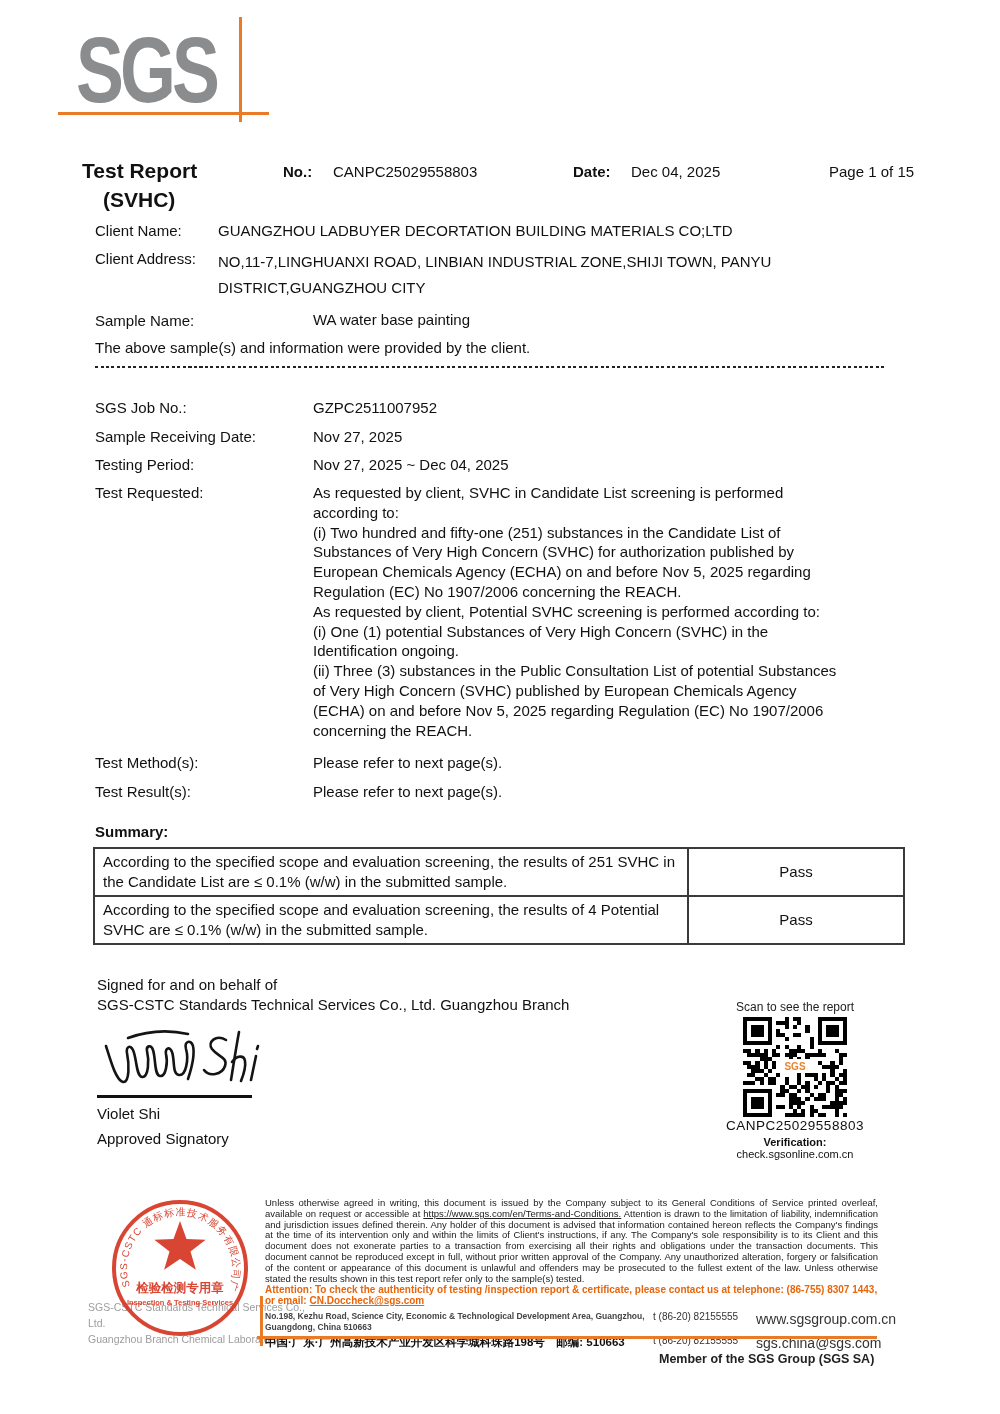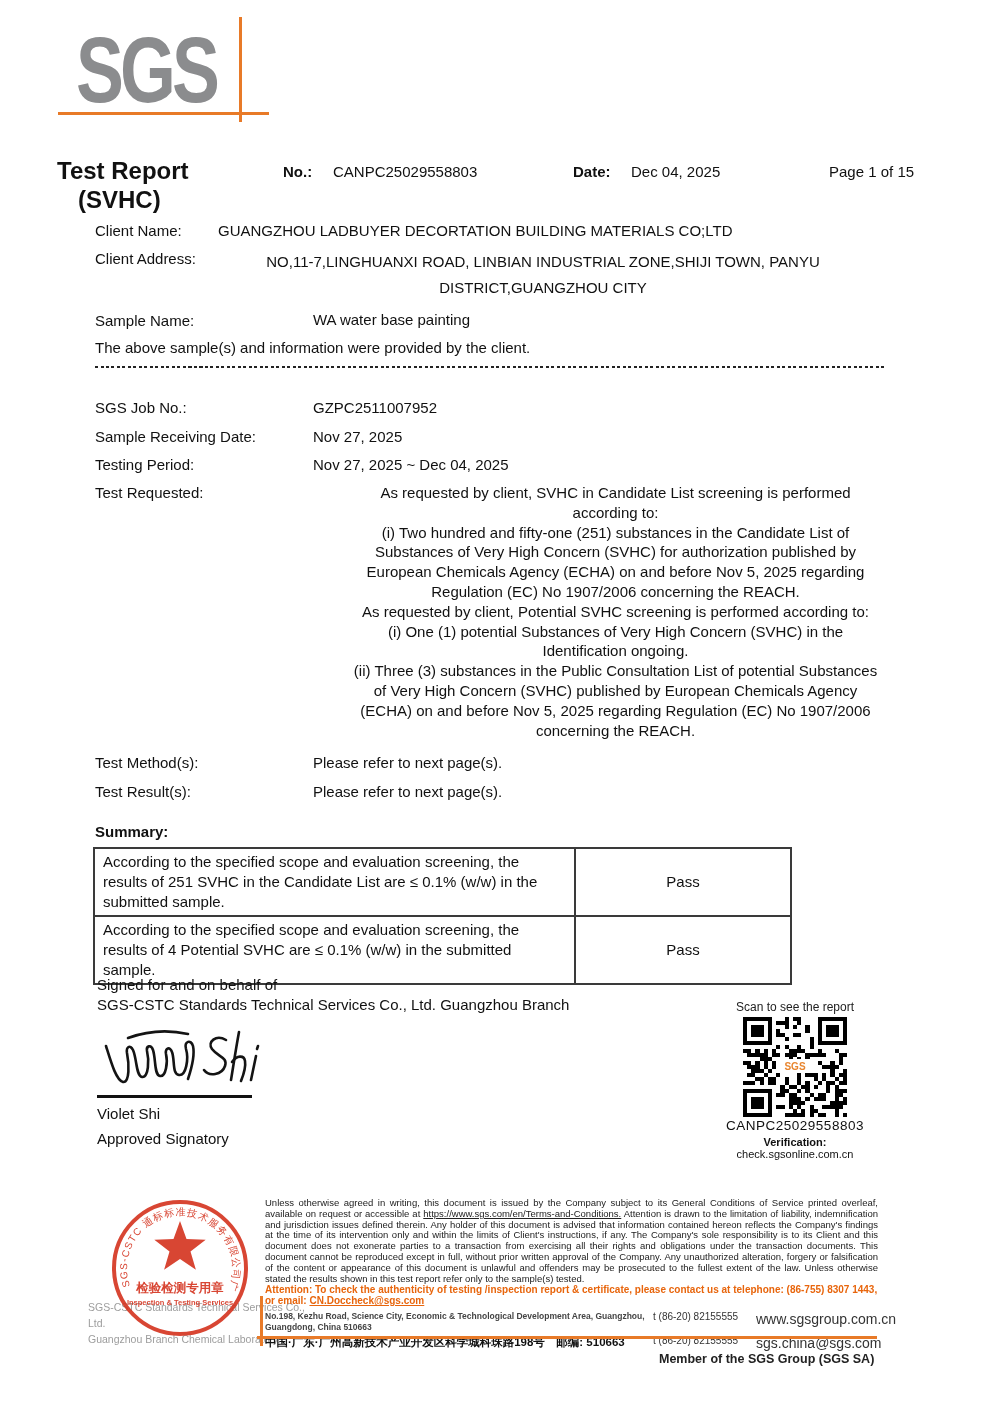--- a/index.html
+++ b/index.html
@@ -1,25 +1,25 @@
 <!DOCTYPE html>
 <html><head>
 <meta charset="utf-8">
 <style>
   html,body{margin:0;padding:0;background:#fff;}
   body{width:1000px;height:1414px;position:relative;font-family:"Liberation Sans",sans-serif;color:#111;overflow:hidden;}
   .abs{position:absolute;}
   .b{font-weight:bold;}
   .fs15{font-size:15px;line-height:20px;}
-  .pre{white-space:pre-line;text-align:center;}
+  .pre{white-space:pre-line;}
   .logo-text{font-size:92px;font-weight:bold;color:#8b8c8e;letter-spacing:-5px;transform:scaleX(0.78);transform-origin:left top;line-height:1;}
   .oline{background:#e87a28;}
-  .title{font-size:24px;font-weight:bold;line-height:29px;}
+  .title{font-size:21px;font-weight:bold;line-height:29px;margin-left:25px;}
   .dashed{height:2px;background:repeating-linear-gradient(90deg,#222 0 3px,transparent 3px 5.5px);}
-  .sumtable{border-collapse:collapse;width:699px;table-layout:fixed;}
+  .sumtable{border-collapse:collapse;width:812px;table-layout:fixed;}
   .sumtable td{border:2px solid #3a3a3a;font-size:15px;line-height:20px;padding:3px 8px;vertical-align:middle;}
   .sumtable td.res{text-align:center;width:198px;}
   .qrcol{width:170px;text-align:center;}
   .legal{font-size:9.5px;line-height:10.8px;text-align:justify;color:#222;}
   .attention{font-size:10px;line-height:10.8px;font-weight:bold;color:#e8650c;margin-top:1px;}
   .u{text-decoration:underline;}
   .addr-row{display:flex;align-items:flex-start;margin-top:2px;}
   .addr-en{flex:0 0 388px;font-size:8.5px;line-height:11px;color:#444;font-weight:bold;}
   .addr-cn{flex:0 0 388px;font-size:11.5px;line-height:14px;color:#111;font-weight:bold;}
   .tcol{flex:0 0 103px;font-size:10px;color:#333;}

